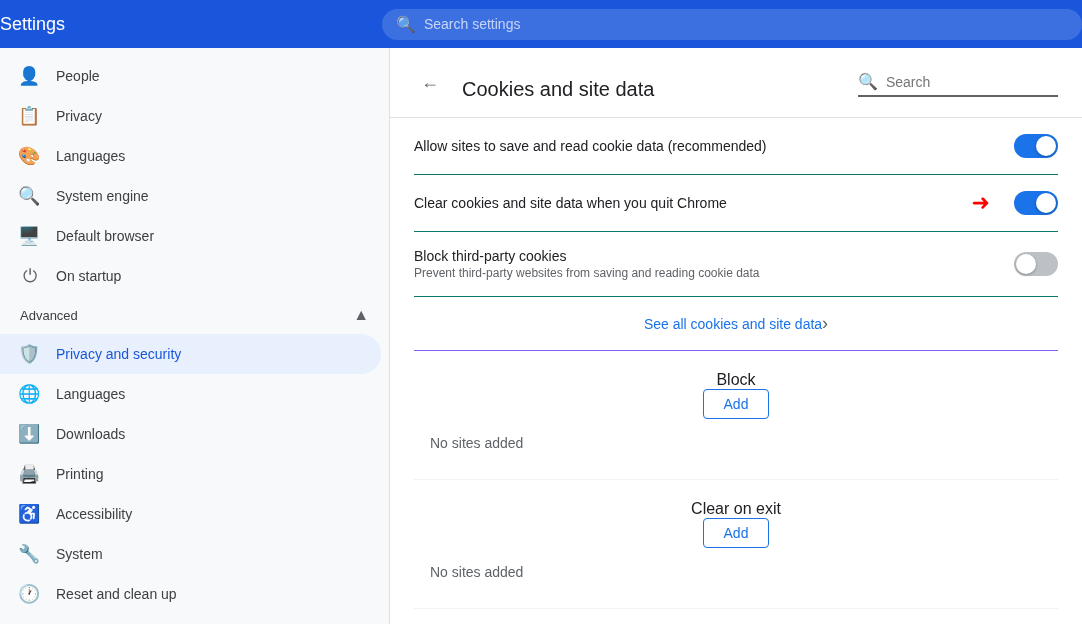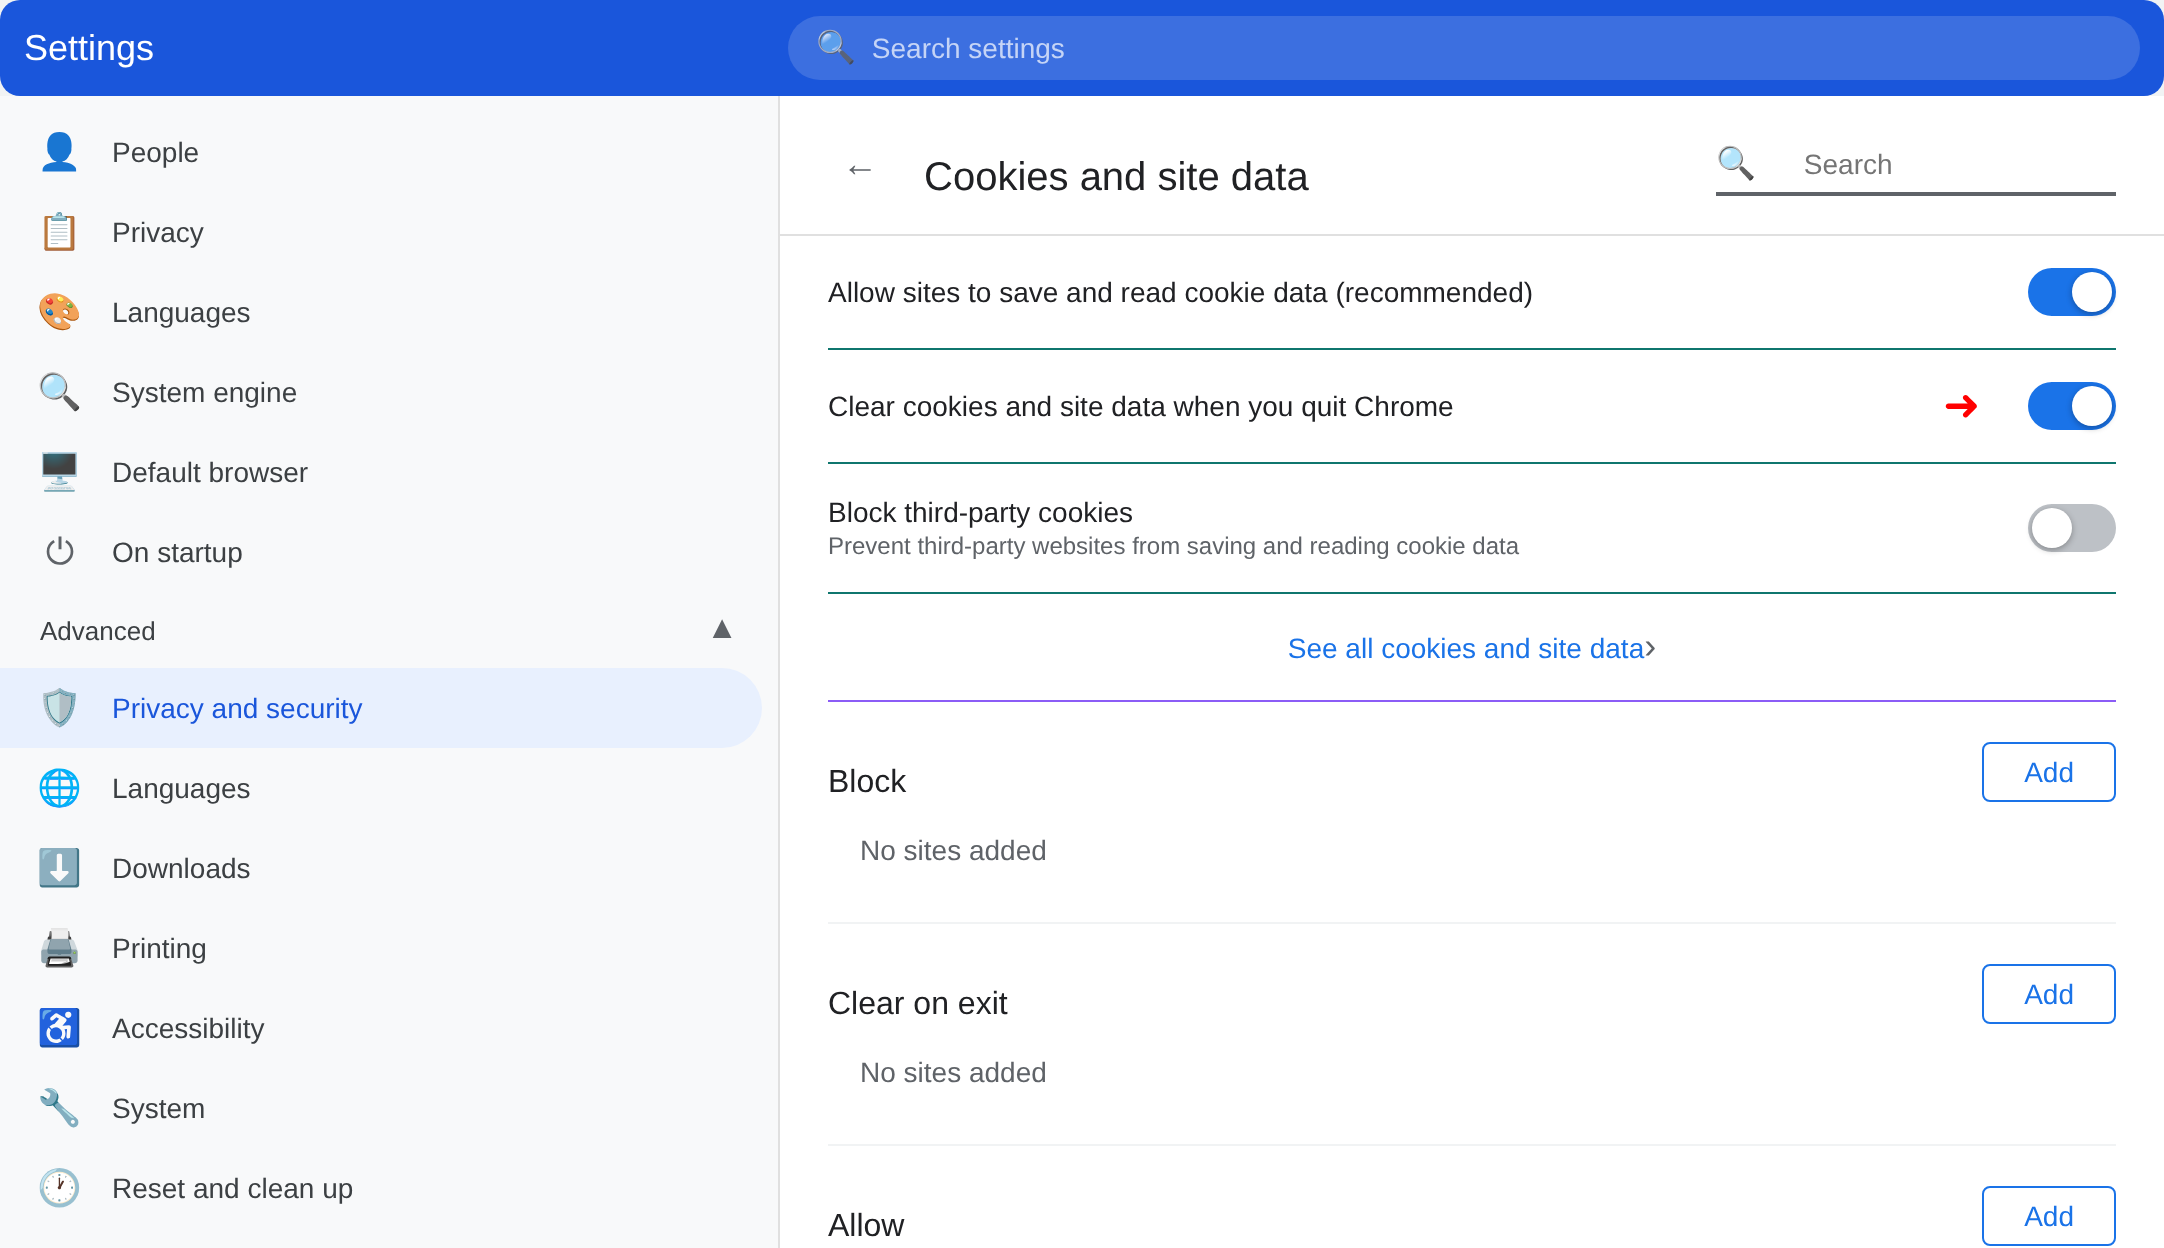--- a/index.html
+++ b/index.html
@@ -4,24 +4,23 @@
   <style>
     * { margin: 0; padding: 0; box-sizing: border-box; }
     body { font-family: 'Segoe UI', Arial, sans-serif; font-size: 14px; background: #f1f3f4; display: flex; flex-direction: column; height: 624px; overflow: hidden; }
 
     
     .top-bar {
       background: #1a56db;
       height: 48px;
       display: flex;
       align-items: center;
-      padding: 0 12px;
+      padding: 0 0;
       gap: 12px;
       flex-shrink: 0;
-      border-radius: 10px;
     }
     .top-bar-title {
       color: white;
       font-size: 18px;
       font-weight: 500;
       width: 370px;
       flex-shrink: 0;
     }
     .search-bar {
       flex: 1;
@@ -133,21 +132,20 @@
       padding: 4px 0;
       gap: 8px;
       width: 200px;
     }
     .content-search input {
       border: none;
       outline: none;
       font-size: 14px;
       color: #0f172a;
       width: 160px;
-      margin-left: 16px;
     }
     .content-search-icon { color: #5f6368; font-size: 16px; }
 
     
     .settings-section {
       padding: 0 24px;
     }
     .setting-row {
       display: flex;
       align-items: center;
@@ -204,23 +202,24 @@
     }
     .chevron-right { color: #5f6368; font-size: 18px; }
 
     
     .block-section {
       padding: 20px 0;
       border-bottom: 1px solid #f1f3f4;
     }
     .block-section-header {
       display: flex;
-      align-items: flex-end;
+      align-items: center;
       justify-content: space-between;
       margin-bottom: 8px;
+      flex-direction: column;
     }
     .block-section-title { font-size: 16px; color: #202124; font-weight: 400; }
     .add-btn {
       border: 1px solid #1a73e8;
       color: #1a73e8;
       background: white;
       padding: 6px 20px;
       border-radius: 4px;
       font-size: 14px;
       cursor: pointer;

